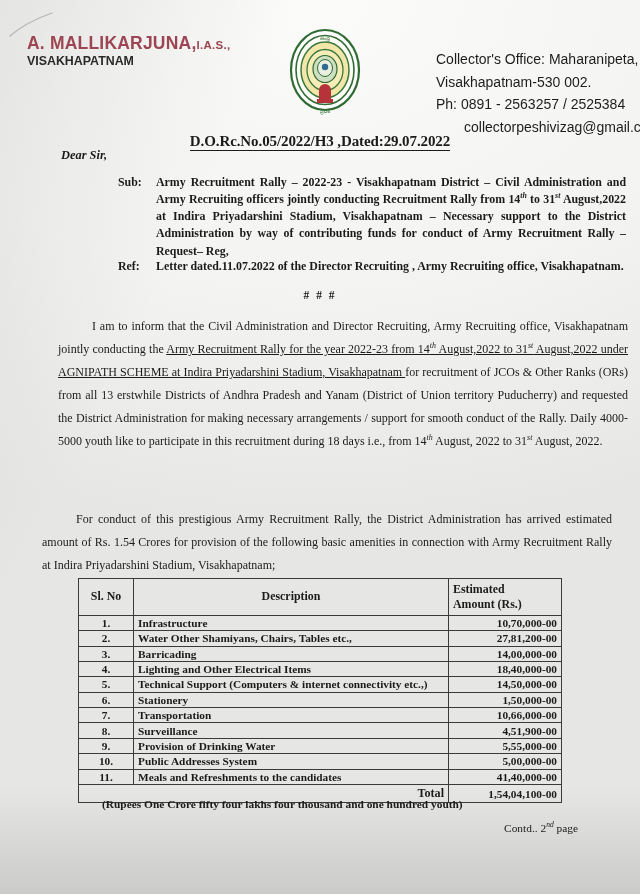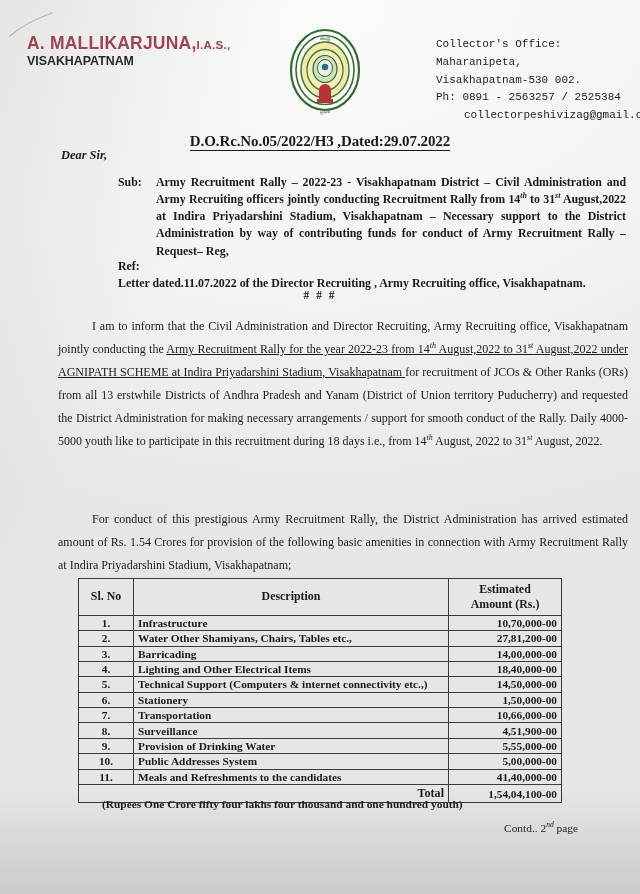--- a/index.html
+++ b/index.html
@@ -80,24 +80,24 @@
     color: #2a2a2a;
     line-height: 1.32;
   }
   .lh-emblem {
     position: absolute;
     left: 287px; top: 0px;
     width: 76px; height: 92px;
   }
   .lh-right {
     position: absolute;
-    left: 436px; top: 10px;
+    left: 436px; top: 22px;
     width: 204px;
-    font-family: Liberation Mono, monospace;
-    font-size: 11px;
+    font-family: Liberation Sans, sans-serif;
+    font-size: 14px;
     color: #1d1d1d;
     line-height: 1.62;
   }
   .lh-right .indent {
     padding-left: 28px;
   }
   
   .docref {
     position: absolute;
     left: 0; top: 133px;
@@ -135,21 +135,21 @@
   }
   .kv-body {
     text-align: justify;
     font-weight: bold;
   }
   #sub-block {
     left: 118px; top: 174px; width: 508px;
   }
   #sub-block .kv-body { width: 470px; }
   #ref-block {
-    left: 118px; top: 258px; width: 508px; flex-direction: column;
+    left: 118px; top: 258px; width: 508px;
   }
   #ref-block .kv-body { width: 470px; font-weight: bold; }
   .hashes {
     position: absolute;
     left: 0; top: 289px;
     width: 640px;
     text-align: center;
     font-size: 11.5px;
     font-weight: bold;
     letter-spacing: 2px;
@@ -160,21 +160,21 @@
     font-size: 12px;
     line-height: 1.92;
     text-align: justify;
     text-justify: inter-word;
   }
   #para-1 {
     left: 58px; top: 315px; width: 570px;
     text-indent: 34px;
   }
   #para-2 {
-    left: 58px; top: 508px; width: 570px;
+    left: 42px; top: 508px; width: 570px;
     text-indent: 34px;
   }
   .u { text-decoration: underline; }
   sup { font-size: 0.66em; vertical-align: super; line-height: 0; font-style: italic; }
   
   .cost-table {
     position: absolute;
     left: 78px; top: 578px;
     width: 484px;
     border-collapse: collapse;
@@ -275,21 +275,21 @@
 
   <div class="para" id="para-1"><span>I am to inform that the Civil Administration and Director Recruiting, Army Recruiting office, Visakhapatnam jointly  conducting the </span><span class="u"><span>Army Recruitment Rally for the year 2022-23 from 14</span><sup>th</sup><span>  August,2022 to 31</span><sup>st</sup><span>  August,2022 under   AGNIPATH SCHEME   at Indira Priyadarshini Stadium, Visakhapatnam </span></span><span>for recruitment of JCOs &amp; Other Ranks (ORs) from all   13 erstwhile Districts of Andhra Pradesh and Yanam (District of Union territory Puducherry) and requested the District Administration for making necessary arrangements / support for smooth conduct of the Rally.  Daily 4000-5000 youth like to participate in this recruitment during 18 days i.e., from 14</span><sup>th</sup><span> August, 2022 to 31</span><sup>st</sup><span> August, 2022.</span></div>
 
   <div class="para" id="para-2">For conduct of this prestigious Army Recruitment Rally, the District Administration has arrived estimated amount of Rs. 1.54 Crores for provision of the following basic amenities in connection with  Army Recruitment Rally at  Indira Priyadarshini Stadium, Visakhapatnam;</div>
 
   <table class="cost-table">
     <thead>
       <tr>
         <th class="col-sl">Sl. No</th>
         <th class="col-desc" style="text-align:center">Description</th>
-        <th class="col-amt" style="text-align:center"><span>Estimated</span><br><span>Amount (Rs.)</span></th>
+        <th class="col-amt" style="text-align:left"><span>Estimated</span><br><span>Amount (Rs.)</span></th>
       </tr>
     </thead>
     <tbody id="table-body">
         <tr>
           <td class="col-sl">1.</td>
           <td class="col-desc">Infrastructure</td>
           <td class="col-amt">10,70,000-00</td>
         </tr>
         <tr>
           <td class="col-sl">2.</td>

